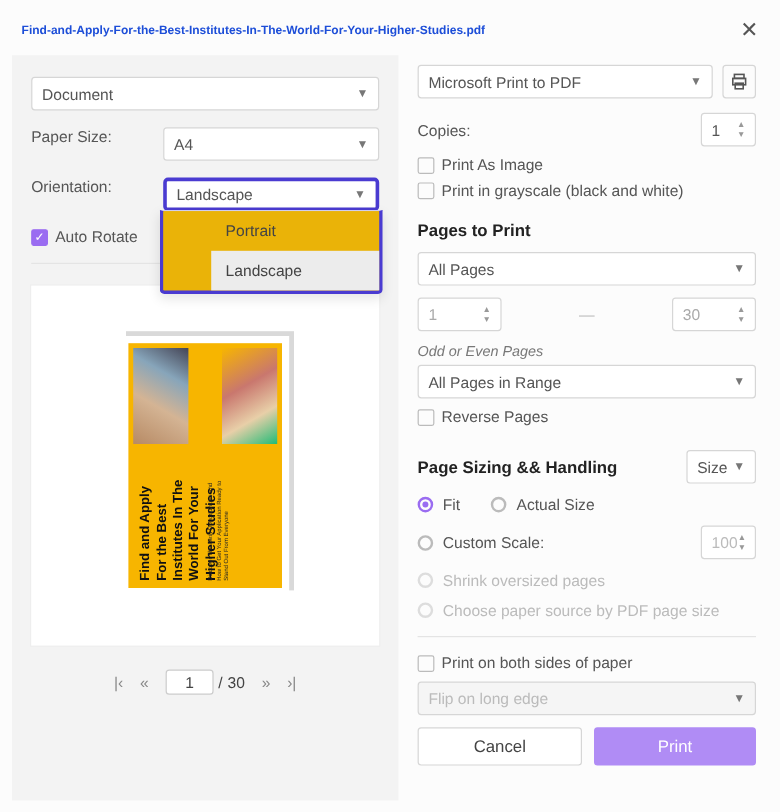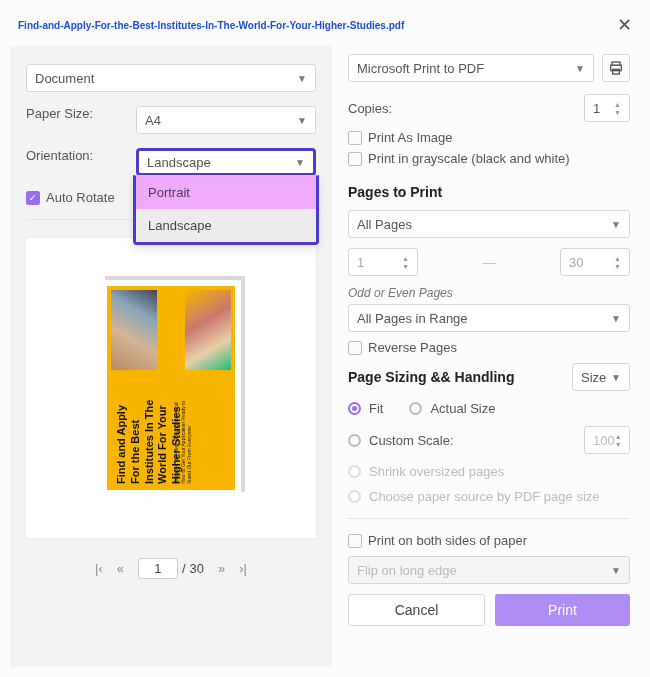--- a/index.html
+++ b/index.html
@@ -61,21 +61,21 @@
   .btn-print { background:#b08cf5; color:#fff;}
 
   
   .orientation-wrap { position:relative; flex:1;}
   .orient-select {
     height:28px; border:3px solid #4a3bd1; border-radius:4px; background:#fff;
     display:flex; align-items:center; padding:0 8px; color:#555;
   }
   .orient-pop {
     position:absolute; left:-3px; right:-3px; top:27px; border:3px solid #4a3bd1; border-top:1px solid #d0cdf0;
-    border-radius:0 0 4px 4px; background:#f0abfc; z-index:10; box-shadow: 0 4px 10px rgba(0,0,0,.1);
+    border-radius:0 0 4px 4px; background:#eab308; z-index:10; box-shadow: 0 4px 10px rgba(0,0,0,.1); padding-left: 40px;
   }
   .orient-opt { padding: 9px 12px; color:#444; cursor:pointer;}
   .orient-opt.hover { background:#ececec;}
   .spin-btns { margin-left:auto; display:flex; flex-direction:column; font-size:7px; line-height:7px; color:#999; gap:1px;}
 </style>
 </head>
 <body>
 
 <div class="window">
   <div class="titlebar">
@@ -203,21 +203,21 @@
       <div class="sub-label">Odd or Even Pages</div>
       <div class="select" style="margin-top:4px">
         <span>All Pages in Range</span>
         <span class="caret">▼</span>
       </div>
       <div class="check" style="margin-top:8px">
         <div class="cb"></div>
         <span>Reverse Pages</span>
       </div>
 
-      <div class="size-head" style="margin-top:8px">
+      <div class="size-head" style="margin-top:20px">
         <div class="h2" style="margin-top:0">Page Sizing &amp;&amp; Handling</div>
         <div class="select size-sel">
           <span>Size</span>
           <span class="caret">▼</span>
         </div>
       </div>
 
       <div style="display:flex; gap:26px;">
         <div class="radio-row">
           <div class="radio on"></div>

